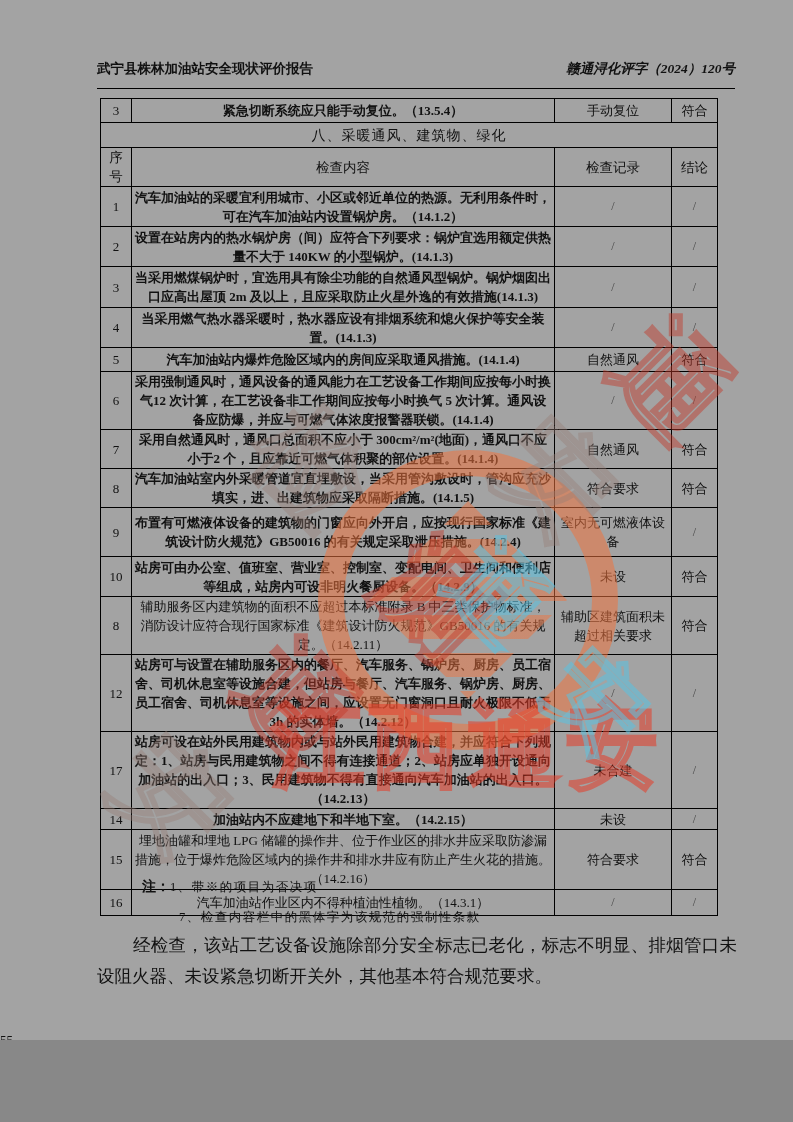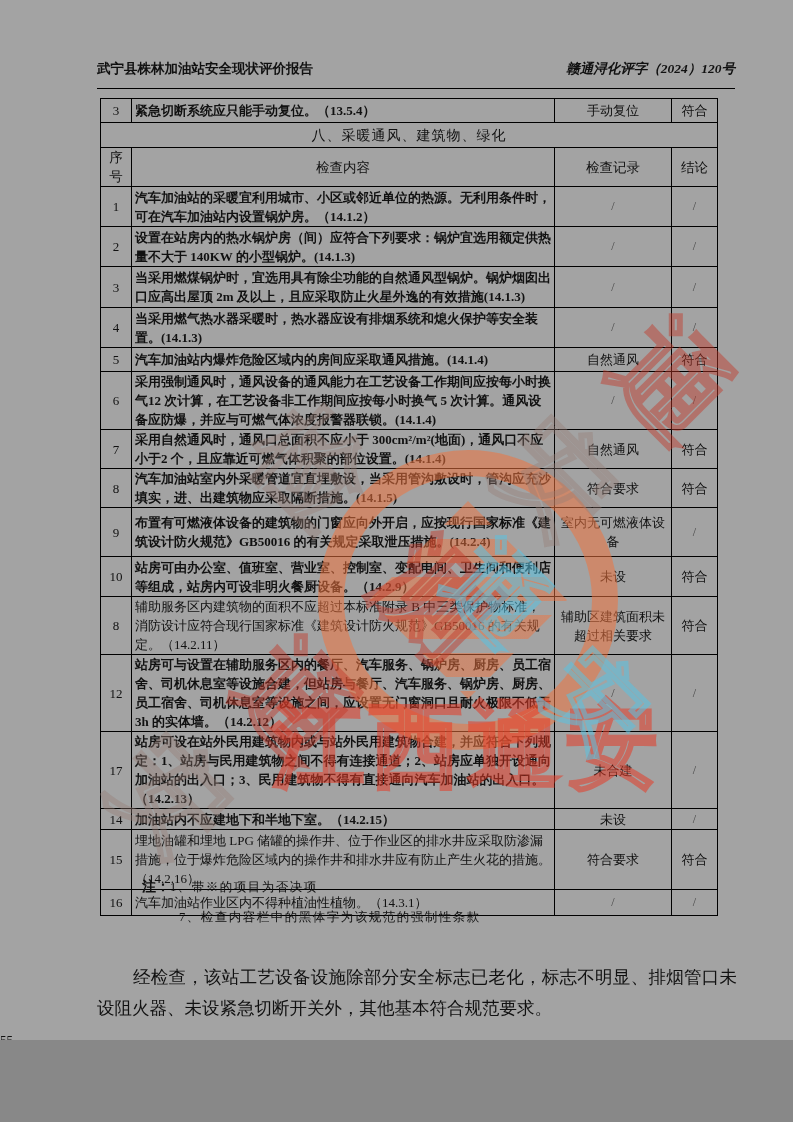--- a/index.html
+++ b/index.html
@@ -12,33 +12,33 @@
   #hdr{position:absolute;left:97px;top:60px;width:638px;height:24px;font-size:13.5px;font-weight:bold;}
   #hdr .l{float:left;}
   #hdr .r{float:right;font-style:italic;}
   #hdr-rule{position:absolute;left:97px;top:88px;width:638px;height:0;border-top:1.5px solid #000;}
   
   #tbl-wrap{position:absolute;left:100px;top:98px;width:619px;z-index:1;}
   table{border-collapse:collapse;table-layout:fixed;width:617px;}
   td,th{border:1px solid #000;overflow:hidden;padding:0 3px;vertical-align:middle;
         font-size:13px;line-height:19px;font-weight:normal;}
   td.no{ text-align:center;padding:0;}
-  td.content{text-align:left;}
+  td.content{text-align:center;}
   td.content.bold{font-weight:bold;}
   td.record,td.concl{text-align:center;}
   td.slash{color:#444;font-size:12px;}
   tr.section-row td{text-align:center;font-size:14px;letter-spacing:1px;}
   tr.header-row td{text-align:center;font-size:13.5px;}
   
   #notes{position:absolute;left:97px;top:878px;width:640px;z-index:1;}
   #note1{margin-left:45px;font-size:12.5px;letter-spacing:1.5px;}
   #note1 .note-label{font-size:14px;font-weight:bold;letter-spacing:0;}
   #note2{margin-left:82px;margin-top:13px;font-size:12.5px;letter-spacing:1.5px;}
   #para{position:absolute;left:97px;top:930px;width:640px;font-size:17.5px;line-height:31px;
-        text-indent:36px;text-align:justify;z-index:1;margin-top:32px;}
+        text-indent:36px;text-align:justify;z-index:1;}
   #pageno{position:absolute;left:0;top:1032px;width:793px;font-size:13px;z-index:1;}
   
   #wm{position:absolute;inset:0;z-index:2;pointer-events:none;}
   .wm-ring{position:absolute;left:318px;top:450px;width:300px;height:300px;border-radius:50%;
            border:26px solid rgba(239,116,64,0.55);box-sizing:border-box;}
   .wm-core{position:absolute;left:398px;top:530px;width:140px;height:140px;transform:rotate(45deg);
            background:repeating-linear-gradient(135deg,rgba(239,116,64,0.5) 0 24px,rgba(255,255,255,0) 24px 38px);}
   .wm-char{position:absolute;font-size:110px;font-weight:bold;transform:rotate(45deg);
            color:transparent;-webkit-text-stroke:2.5px rgba(195,55,40,0.45);line-height:1;}
   .wm-char.gray{-webkit-text-stroke:2.5px rgba(150,125,118,0.4);}

